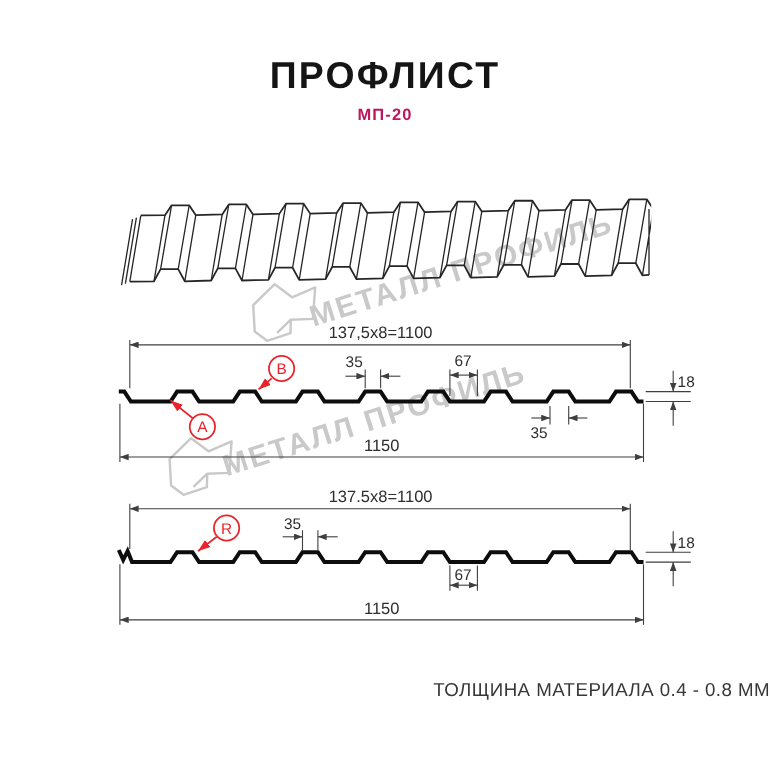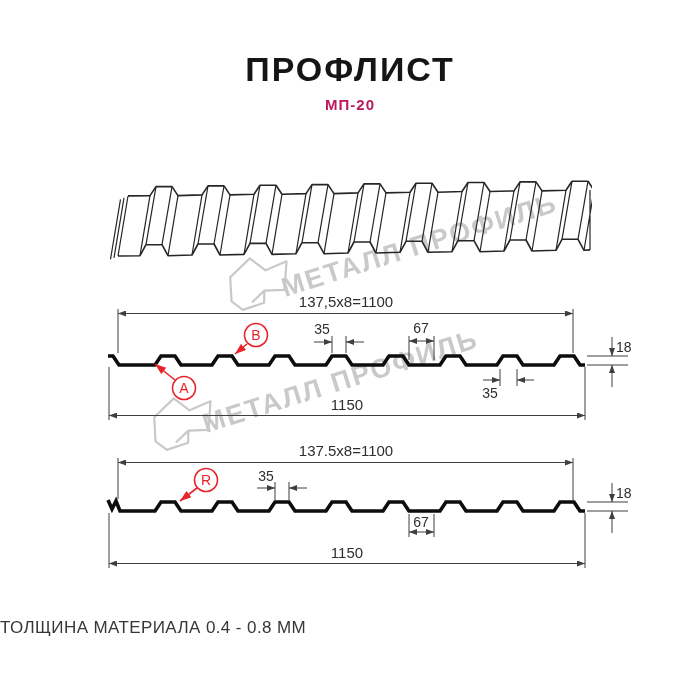--- a/index.html
+++ b/index.html
@@ -3,21 +3,21 @@
 <meta charset="utf-8">
 <style>
   html,body{margin:0;padding:0;}
   body{
     width:700px;height:700px;position:relative;background:#ffffff;
     font-family:"Liberation Sans", sans-serif;overflow:hidden;
   }
   .hdr{position:absolute;left:0;width:700px;text-align:center;}
   #title{top:50px;font-size:34px;font-weight:700;letter-spacing:2px;color:#151515;}
   #subtitle{top:96px;font-size:15px;font-weight:700;letter-spacing:1px;color:#be185d;}
-  #footer{position:absolute;left:0;top:618px;width:700px;text-align:left;
+  #footer{position:absolute;left:0;top:618px;width:700px;text-align:right;
     font-size:17px;font-weight:400;letter-spacing:.4px;color:#373737;}
   svg{position:absolute;left:0;top:0;}
   .dimtxt{font-size:15px;fill:#2e2e2e;}
   .dimtxt-s{font-size:14px;fill:#2e2e2e;}
   .lbltxt{font-size:14px;fill:#e8232b;}
   .wmtxt{font-size:27px;font-weight:700;letter-spacing:2px;fill:#c9c9c9;}
 </style>
 </head>
 <body>
 

